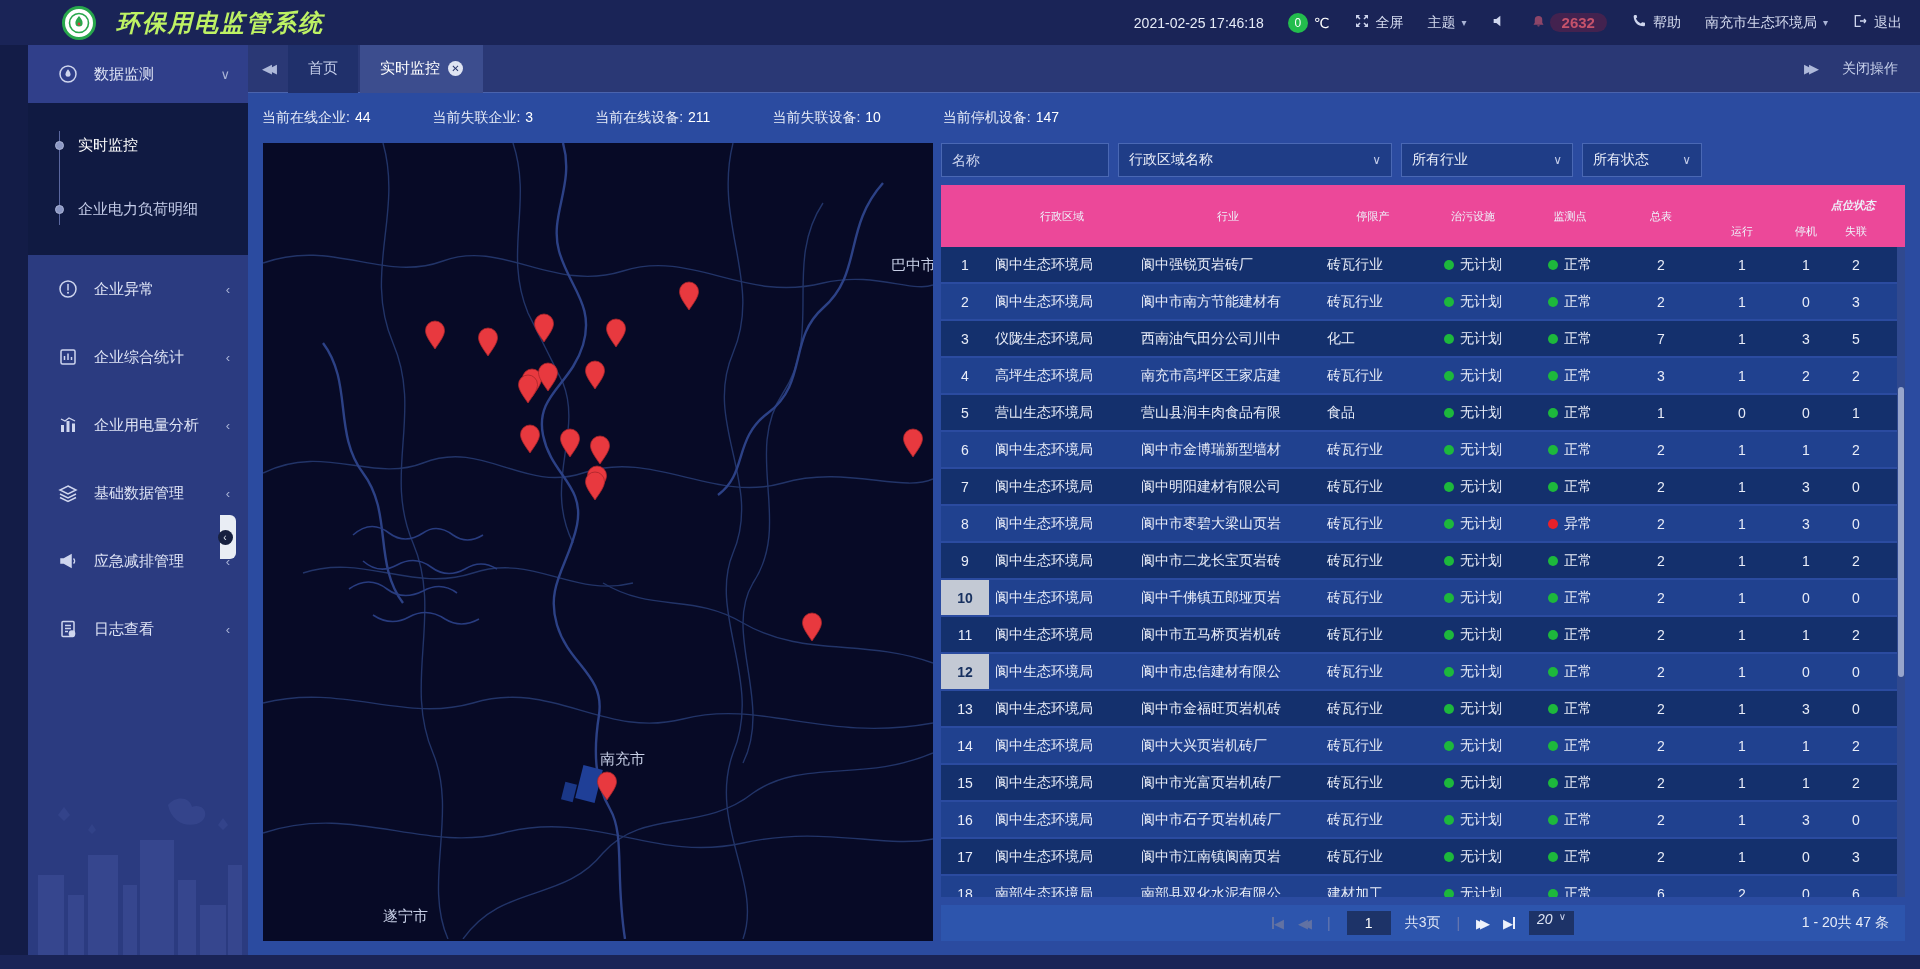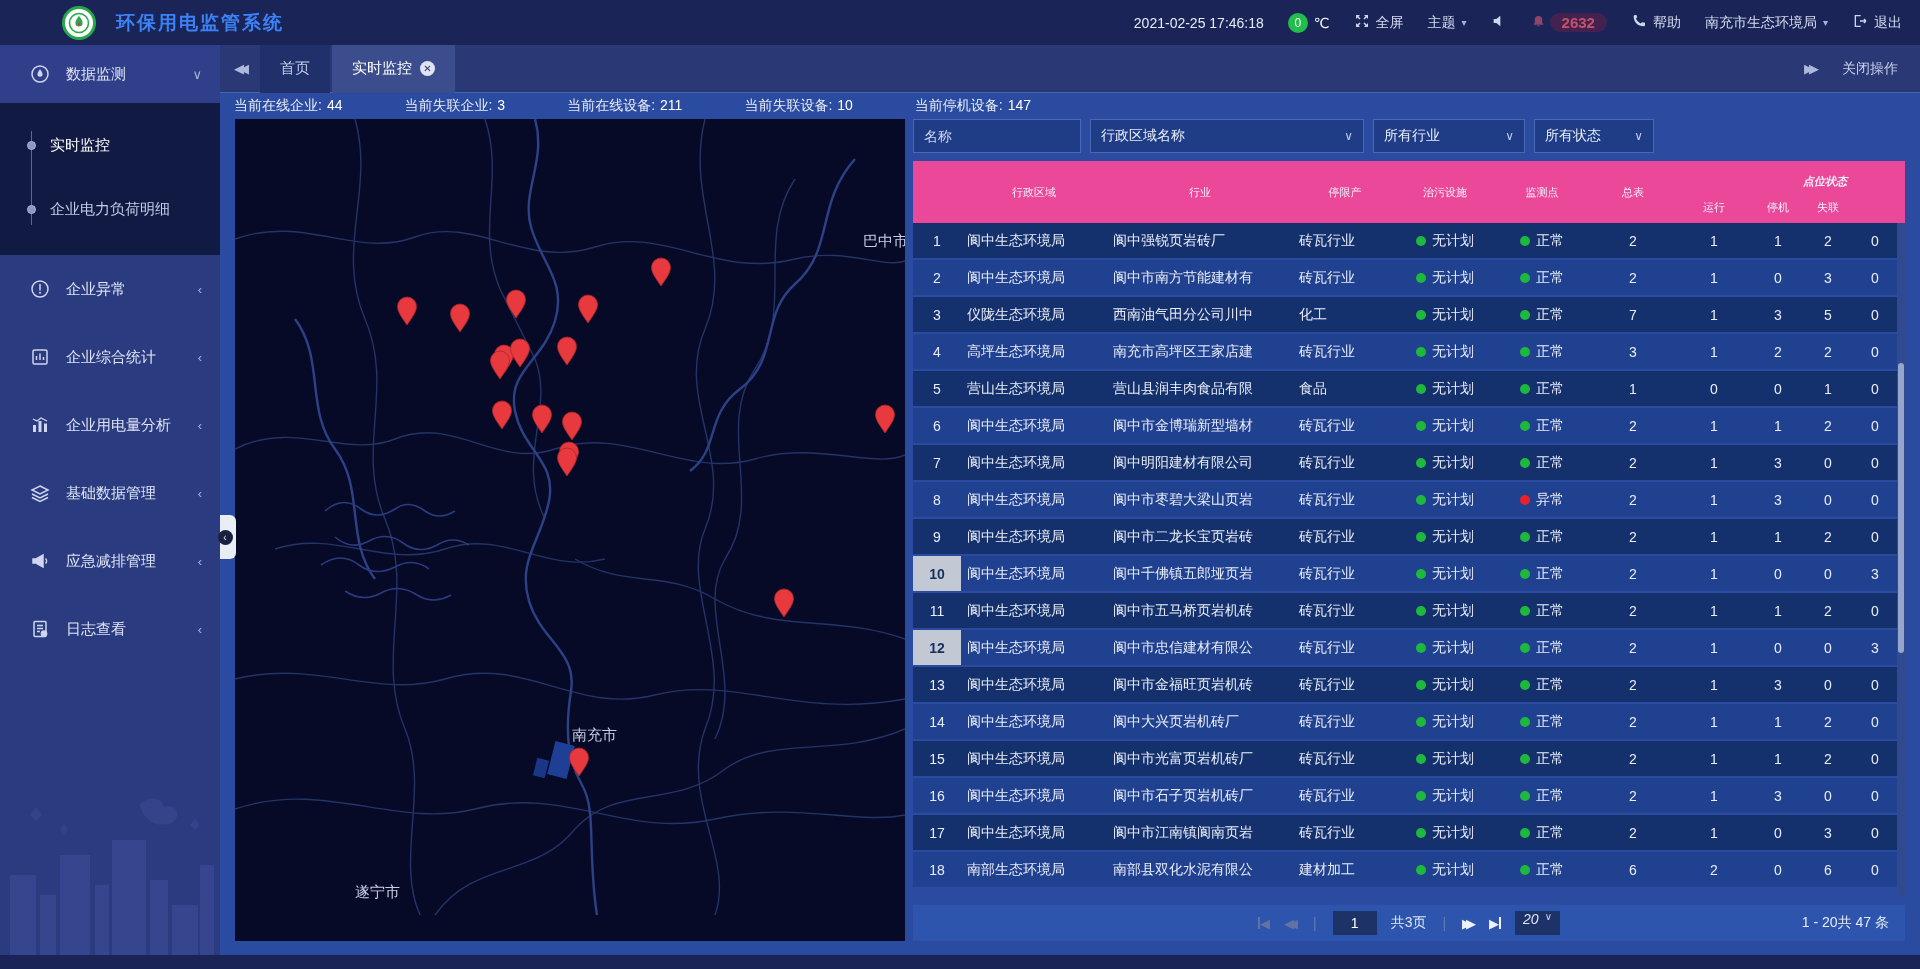--- a/index.html
+++ b/index.html
@@ -5,34 +5,34 @@
   * { margin:0; padding:0; box-sizing:border-box; }
   html,body { width:1920px; height:969px; overflow:hidden;
     font-family:"Liberation Sans","DejaVu Sans",sans-serif;
     background:#131c47; color:#e9edf8; }
 
   
   .top-header { height:45px; background:#1a2457; display:flex; align-items:center; padding:0 18px 0 62px; }
   .logo { width:34px; height:34px; border-radius:50%; background:#fff; border:3px solid #28a74c;
           display:flex; align-items:center; justify-content:center; flex:none; }
   .logo svg { width:22px; height:22px; }
-  .app-title { font-size:19px; font-weight:bold; color:#3b82f6; letter-spacing:2px; margin-left:20px; }
+  .app-title { font-size:24px; font-weight:bold; color:#bef264; letter-spacing:2px; margin-left:20px;font-style:italic; }
   .hdr-right { margin-left:auto; display:flex; align-items:center; gap:24px; font-size:14px; color:#d6dcf0; }
   .hdr-item { display:flex; align-items:center; gap:6px; cursor:pointer; white-space:nowrap; }
   .hdr-item svg { width:16px; height:16px; }
   .temp-badge { width:20px; height:20px; border-radius:50%; background:#23bd4d; color:#fff; font-size:12px;
                 display:flex; align-items:center; justify-content:center; }
   .caret { font-size:10px; color:#aab4d6; }
   .notif { display:flex; align-items:center; gap:4px; opacity:.75; }
   .notif .bell { color:#b4506e; }
   .notif-pill { background:rgba(125,32,70,.55); color:#ff6272; font-weight:bold; font-size:15px;
                 padding:1px 12px; border-radius:10px; }
 
   
-  .main { display:flex; height:910px; }
+  .main { display:flex; height:910px;padding-left:28px; }
 
   
   .sidebar { width:220px; background:#2b3b80; position:relative; flex:none; overflow:hidden; }
   .menu-item { height:68px; display:flex; align-items:center; padding:0 18px 0 30px; cursor:pointer;
                color:#dfe4f5; font-size:15px; position:relative; }
   .menu-item.expanded { background:#303f8a; height:58px; }
   .mi-icon { width:20px; height:20px; margin-right:16px; color:#cfd6ee; flex:none; }
   .mi-icon svg { width:20px; height:20px; }
   .mi-chevron { margin-left:auto; color:#aab4d6; font-size:13px; }
   .submenu { background:#101a42; padding:10px 0 14px 0; position:relative; }
@@ -60,40 +60,40 @@
   .tab { height:48px; display:flex; align-items:center; gap:8px; padding:0 20px; font-size:15px;
          color:#c2cbe8; background:#20306b; cursor:pointer; }
   .tab + .tab { margin-left:2px; }
   .tab.active { background:#3c4d8e; color:#fff; }
   .tab-close { width:15px; height:15px; border-radius:50%; background:#dfe4f2; color:#26346b; font-size:10px;
                display:flex; align-items:center; justify-content:center; }
   .tb-right { margin-left:auto; display:flex; align-items:center; gap:28px; padding-right:22px; }
   .tb-right-ico { color:#aeb9da; font-size:13px; letter-spacing:-5px; cursor:pointer; }
   .close-ops { font-size:14px; color:#c6cfe9; cursor:pointer; }
 
-  .stats-bar { height:26px; display:flex; align-items:center; padding-left:14px; font-size:14px; }
+  .stats-bar { height:50px; display:flex; align-items:center; padding-left:14px; font-size:14px; }
   .stat { margin-right:62px; white-space:nowrap; }
   .stat .lbl { color:#e6ebf7; } .stat .val { color:#ffffff; margin-left:5px; }
 
   .panels { flex:1; display:flex; padding:0 15px 14px 15px; gap:8px; min-height:0; }
 
   
   .map-panel { width:670px; flex:none; background:#070a26; position:relative; overflow:hidden; }
   .map-panel svg { display:block; }
 
   
   .table-panel { flex:1; display:flex; flex-direction:column; min-width:0; }
   .filter-row { height:34px; display:flex; gap:9px; margin-bottom:8px; flex:none; }
   .f-input { width:168px; background:#1f3d87; border:1px solid #46untold64b0; }
   .f-input, .f-select { background:#1f3d87; border:1px solid #4a68b4; color:#e9edf8; font-size:14px;
        padding:0 10px; display:flex; align-items:center; }
   input.f-input { outline:none; }
   input.f-input::placeholder { color:#cdd5ee; }
   .f-select { justify-content:space-between; cursor:pointer; }
-  .f-select.w1{width:274px}.f-select.w2{width:152px}.f-select.w3{width:120px}
+  .f-select.w1{width:274px}.f-select.w2{width:172px}.f-select.w3{width:120px}
   .f-select .chev { color:#c3cce8; font-size:12px; margin-left:10px; }
 
   .grid { display:grid; grid-template-columns:48px 146px 186px 104px 96px 98px 84px 78px 50px 50px 44px; }
   .grid-header { background:#ec4899; height:62px; flex:none; position:relative; font-size:11px; color:#eef2fb; }
   .gh-cell { grid-row:1 / span 2; display:flex; align-items:center; justify-content:center; }
   .gh-group { grid-column:9 / span 3; display:flex; align-items:flex-end; justify-content:center;
               font-style:italic; font-weight:bold; padding-bottom:2px; height:30px; }
   .gh-sub { display:flex; align-items:center; justify-content:center; height:32px; }
   .grid-header { display:grid; grid-template-columns:48px 146px 186px 104px 96px 98px 84px 78px 50px 50px 44px;
                  grid-template-rows:30px 32px; }

